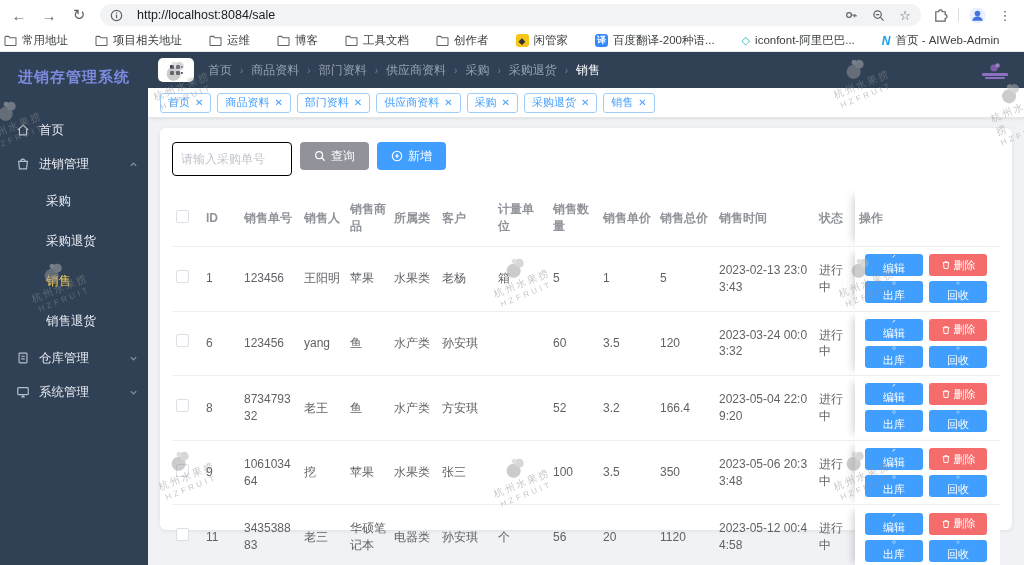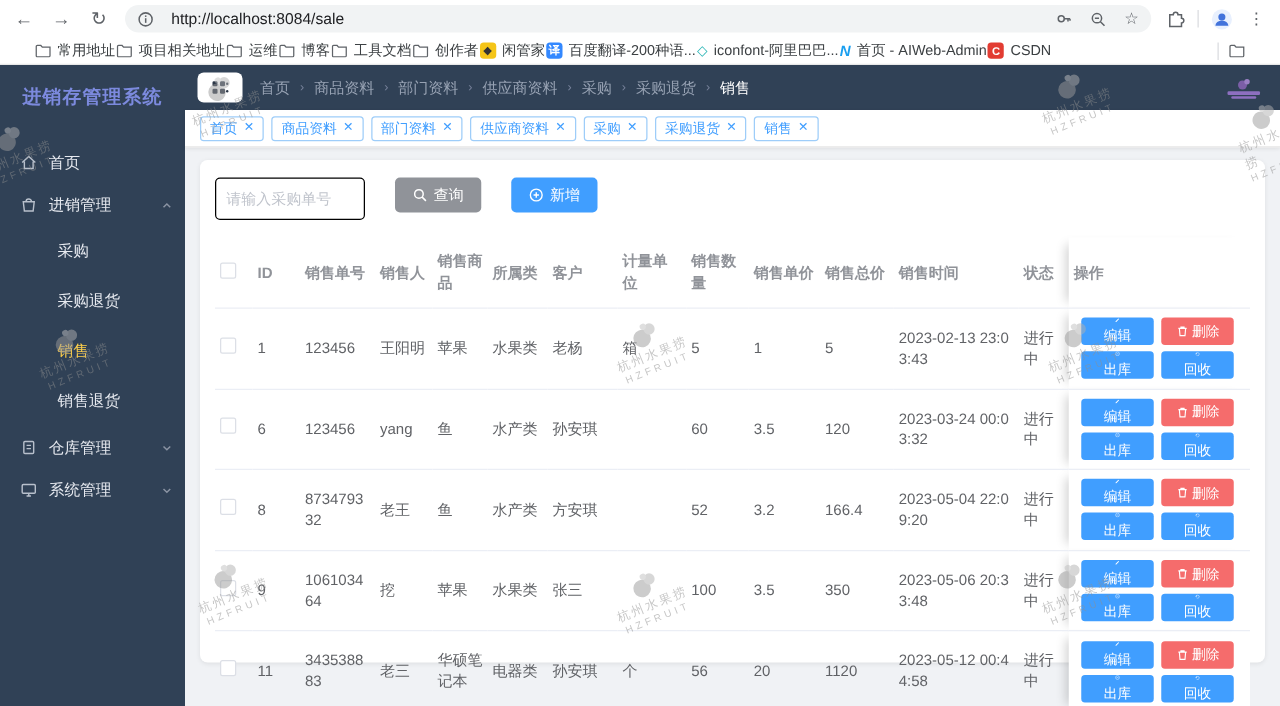--- a/index.html
+++ b/index.html
@@ -8,21 +8,21 @@
 
   
   .btoolbar { height:30px; display:flex; align-items:center; gap:12px; padding:0 10px; background:#fff; }
   .nav-ic { color:#5f6368; font-size:15px; width:18px; text-align:center; cursor:pointer; }
   .urlpill { flex:1; height:22px; background:#f1f3f4; border-radius:11px; display:flex; align-items:center; gap:14px; padding:0 10px; max-width:838px; }
   .urlpill .url { font-size:12.5px; color:#202124; flex:1; }
   .pill-ic { display:flex; align-items:center; }
   .br-right { display:flex; align-items:center; gap:10px; }
   .divider { width:1px; height:14px; background:#dadce0; }
   .star { color:#5f6368; font-size:13px; }
-  .bookmarks { height:22px; display:flex; align-items:center; gap:1px; padding:0 28px; background:#fff; border-bottom:1px solid #e8e8e8; font-size:11.5px; color:#3c4043; }
+  .bookmarks { height:22px; display:flex; align-items:center; gap:27px; padding:0 4px; background:#fff; border-bottom:1px solid #e8e8e8; font-size:11.5px; color:#3c4043; }
   .bm { display:flex; align-items:center; gap:5px; white-space:nowrap; cursor:pointer; }
   .bm-sq { width:13px; height:13px; border-radius:3px; color:#fff; font-size:9px; font-weight:bold; display:flex; align-items:center; justify-content:center; }
   .bm-yellow { background:#f5c518; color:#333; }
   .bm-blue { background:#3388ff; }
   .bm-red { background:#e23c32; }
   .bm-gem { color:#24b3b3; font-size:11px; }
   .bm-n { color:#1a9ff0; font-weight:bold; font-style:italic; font-size:12px; }
   .bm-spacer { margin-left:auto; display:flex; align-items:center; gap:8px; }
 
   
@@ -49,21 +49,21 @@
   .tagbar { height:30px; background:#fff; border-bottom:1px solid #e6e6e6; box-shadow:0 1px 3px rgba(0,0,0,.08); display:flex; align-items:center; gap:6px; padding:0 12px; }
   .chip { height:20px; display:flex; align-items:center; gap:5px; padding:0 7px; border:1px solid #9ecdf9; border-radius:3px; background:#fff; color:#409eff; font-size:11px; cursor:pointer; white-space:nowrap; }
   .chip .x { font-size:10px; }
 
   .content { flex:1; padding:10px 12px; }
   .card { background:#fff; border-radius:6px; box-shadow:0 1px 4px rgba(0,0,0,.08); height:402px; padding:14px 12px 8px; position:relative; }
 
   .trow { display:flex; gap:8px; margin-bottom:14px; }
   .sinput { width:120px; height:28px; border:1px solid #000000; border-radius:4px; padding:16px 8px; font-size:12px; color:#606266; outline:none; }
   .sinput::placeholder { color:#c0c4cc; }
-  .btn { height:28px; border:none; border-radius:4px; color:#fff; font-size:12px; display:flex; align-items:center; gap:5px; padding:0 14px; cursor:pointer;margin-left:16px; }
+  .btn { height:28px; border:none; border-radius:4px; color:#fff; font-size:12px; display:flex; align-items:center; gap:5px; padding:0 14px; cursor:pointer; }
   .btn-grey { background:#909399; }
   .btn-blue { background:#409eff; }
 
   table { width:100%; border-collapse:collapse; table-layout:fixed; font-size:12px; color:#606266; }
   th { color:#909399; font-weight:bold; text-align:left; padding:11px 4px; border-bottom:1px solid #ebeef5; font-size:12px; }
   td { padding:15px 4px; border-bottom:1px solid #ebeef5; vertical-align:middle; word-break:break-all; line-height:1.4; }
   .cb { width:13px; height:13px; border:1px solid #dcdfe6; border-radius:2px; display:inline-block; background:#fff; cursor:pointer; }
   .op-c { box-shadow:-8px 0 8px -6px rgba(0,0,0,.18); background:#fff; }
   td.op-c { padding:6px 4px 6px 10px; }
   .ops { display:grid; grid-template-columns:58px 58px; gap:5px 6px; }

